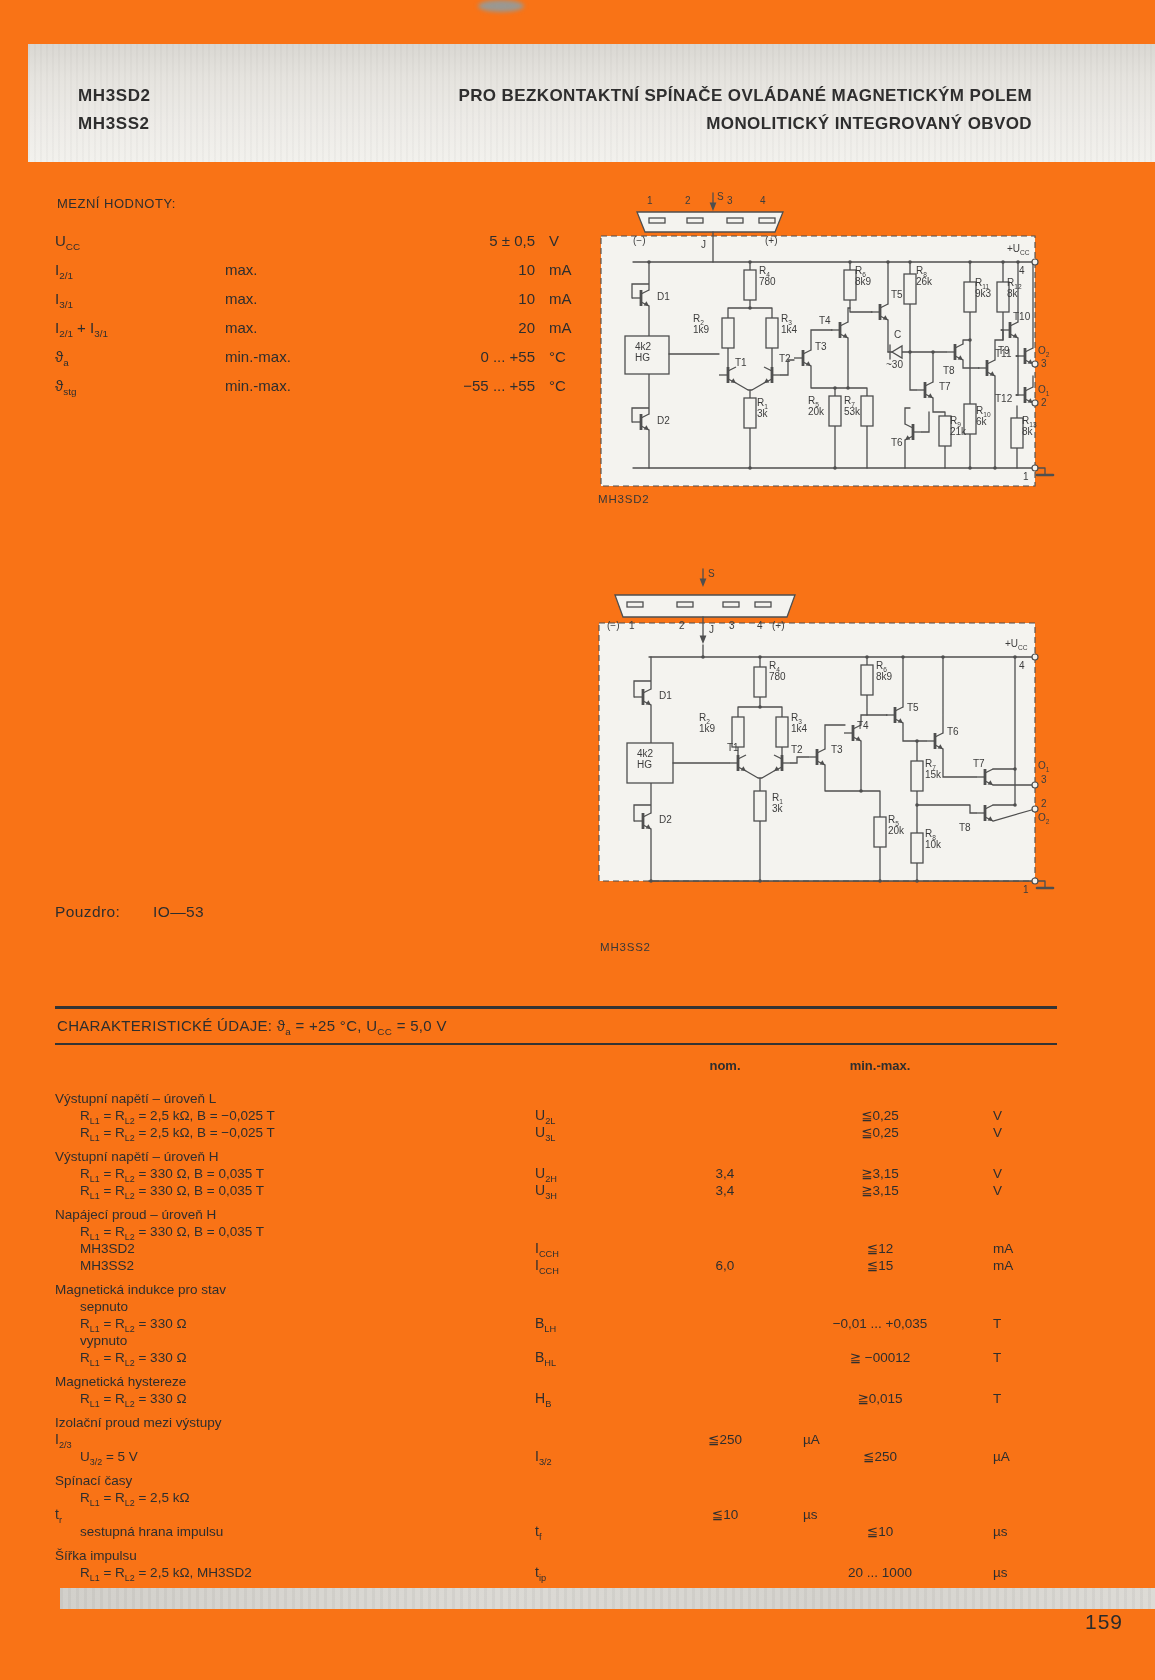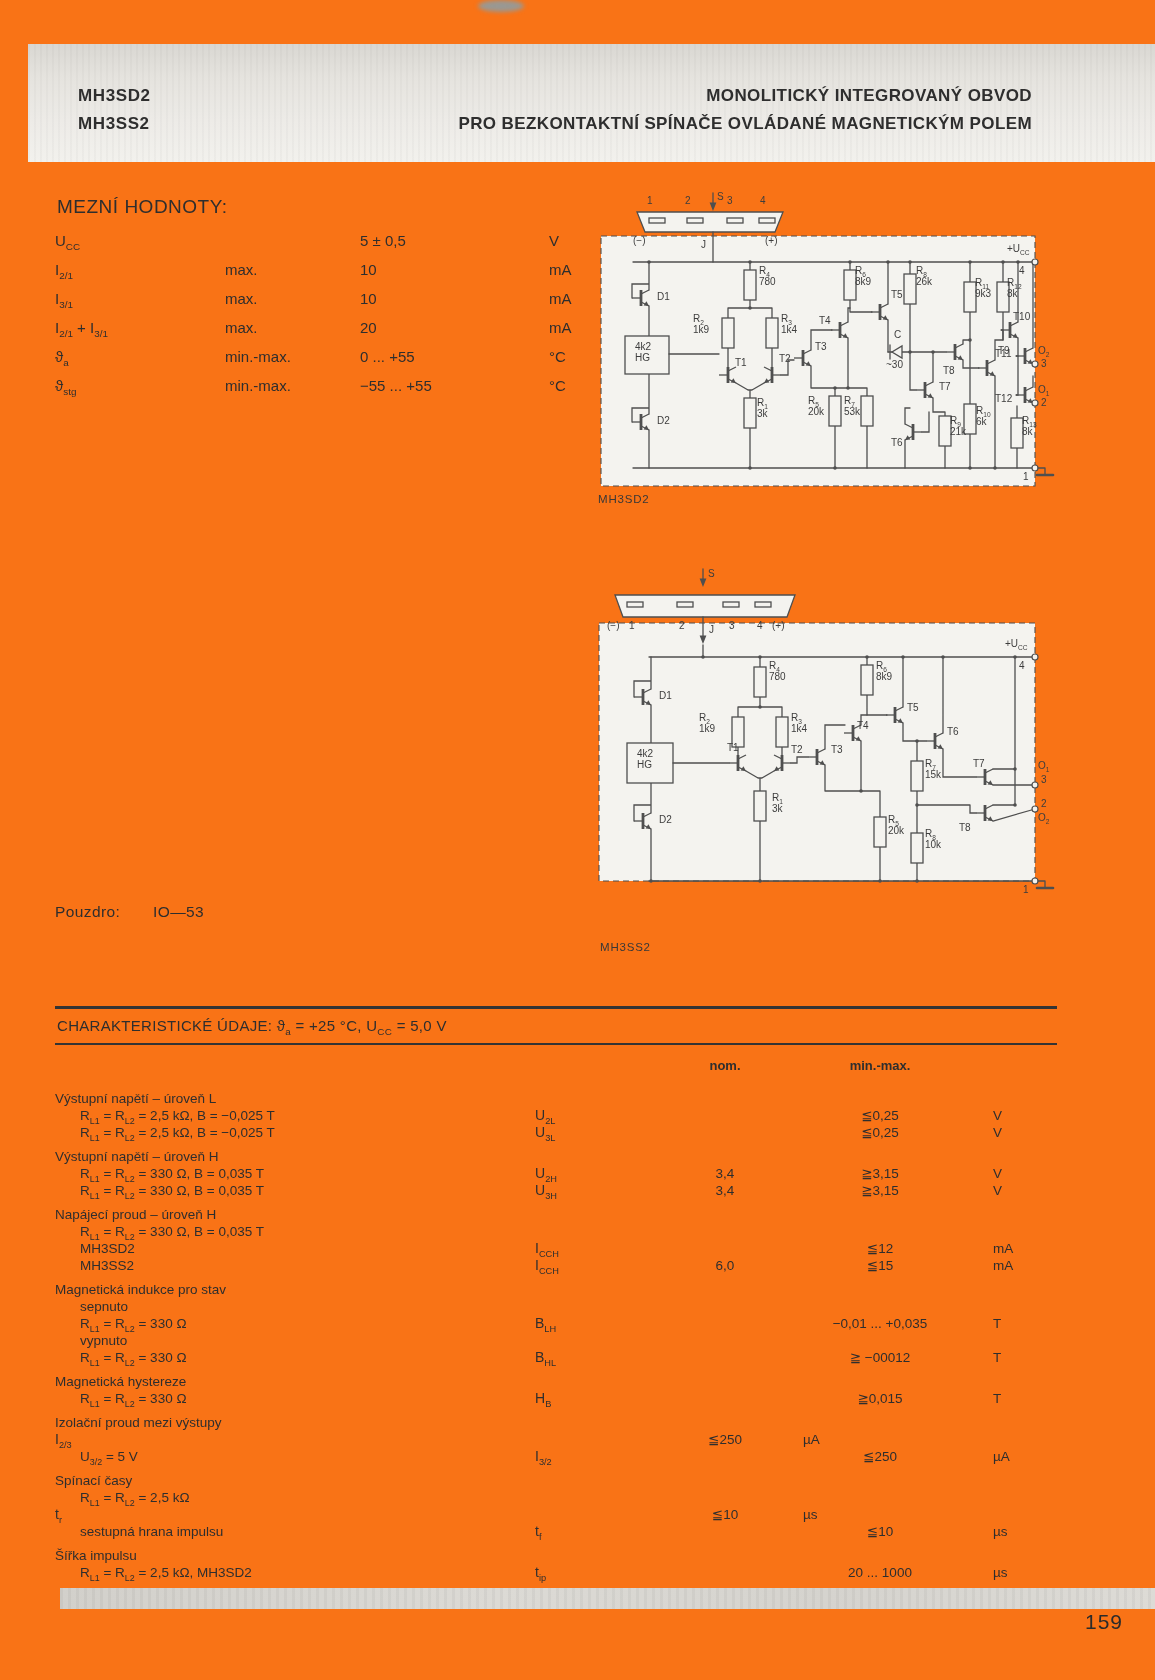--- a/index.html
+++ b/index.html
@@ -15,25 +15,25 @@
   .smudge{left:478px;top:0;width:46px;height:12px;background:#9a9892;border-radius:50%;filter:blur(2px);}
   .band-bottom{left:60px;top:1588px;width:1095px;height:21px;
     background:linear-gradient(90deg,#d2d0cb,#dcdad5 40%,#d5d3ce 70%,#dddbd6);}
   .band-bottom::after{content:"";position:absolute;inset:0;
     background:repeating-linear-gradient(90deg,rgba(0,0,0,.04) 0 3px,transparent 3px 8px);}
   
   .codes{left:78px;top:82px;font-size:17px;font-weight:bold;line-height:28px;letter-spacing:.6px;}
   .title{left:330px;top:82px;width:702px;text-align:right;font-size:17px;font-weight:bold;
          line-height:28px;letter-spacing:.4px;}
   
-  .lim-title{left:57px;top:196px;font-size:19px;letter-spacing:.5px;}
+  .lim-title{left:57px;top:196px;font-size:13px;letter-spacing:.5px;}
   .lim-rows{left:55px;top:226px;width:570px;}
   .lim-row{display:grid;grid-template-columns:165px 140px 175px 80px;height:29px;align-items:center;font-size:15px;}
   .lim-cond{padding-left:5px;}
-  .lim-val{text-align:left;}
+  .lim-val{text-align:right;}
   .lim-unit{padding-left:14px;}
   
   .schem{position:absolute;left:595px;width:460px;}
   .schem svg{display:block;}
   .dlabel{position:absolute;font-size:10px;line-height:10.5px;color:#3d3d3d;white-space:nowrap;}
   .caption{position:absolute;font-size:11.5px;letter-spacing:.8px;color:#383838;}
   .wire{stroke:#4f4f4f;stroke-width:1.3;fill:none;stroke-linecap:round;}
   .thick{stroke-width:2.6;}
   .part{fill:#f4f3ef;stroke:#4f4f4f;stroke-width:1.3;}
   .dot{fill:#4f4f4f;stroke:none;}
@@ -67,22 +67,22 @@
 
   <div class="abs smudge"></div>
   <div class="abs band-top"></div>
   <div class="abs band-bottom"></div>
 
   <div class="abs codes">
     <div>MH3SD2</div>
     <div>MH3SS2</div>
   </div>
   <div class="abs title">
+    <div>PRO BEZKONTAKTNÍ SPÍNAČE OVLÁDANÉ MAGNETICKÝM POLEM</div>
     <div>MONOLITICKÝ INTEGROVANÝ OBVOD</div>
-    <div>PRO BEZKONTAKTNÍ SPÍNAČE OVLÁDANÉ MAGNETICKÝM POLEM</div>
   </div>
 
   <div class="abs lim-title">MEZNÍ HODNOTY:</div>
   <div class="abs lim-rows" id="limits-rows">
       <div class="lim-row">
         <span class="lim-sym">U<sub>CC</sub></span>
         <span class="lim-cond"></span>
         <span class="lim-val">5 ± 0,5</span>
         <span class="lim-unit">V</span>
       </div>

